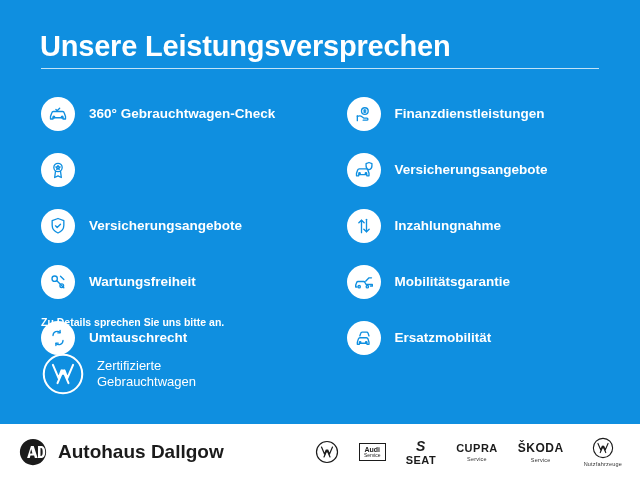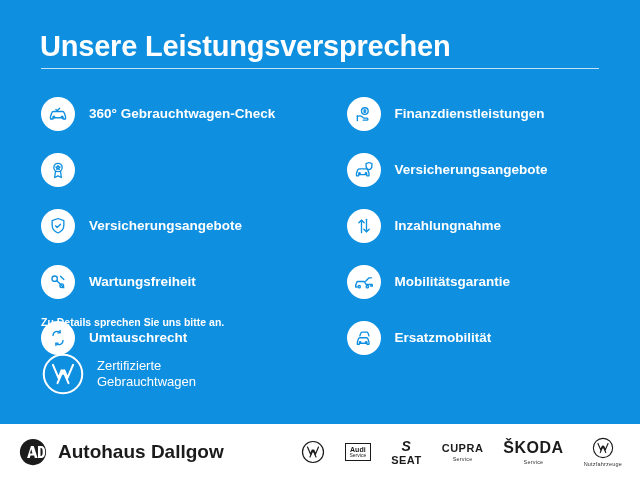--- a/index.html
+++ b/index.html
@@ -143,21 +143,21 @@
     justify-content: center;
     color: #1b1b1b;
   }
   .brand-sub {
     font-size: 5.5px;
     letter-spacing: 0.2px;
     margin-top: 2px;
     color: #333;
   }
   .brand-word {
-    font-size: 16px;
+    font-size: 12px;
     font-weight: bold;
     letter-spacing: 0.5px;
   }
   .brand-word.small {
     font-size: 11px;
   }
   .brand-box {
     border: 1px solid #1b1b1b;
     padding: 2px 4px;
     line-height: 1;

